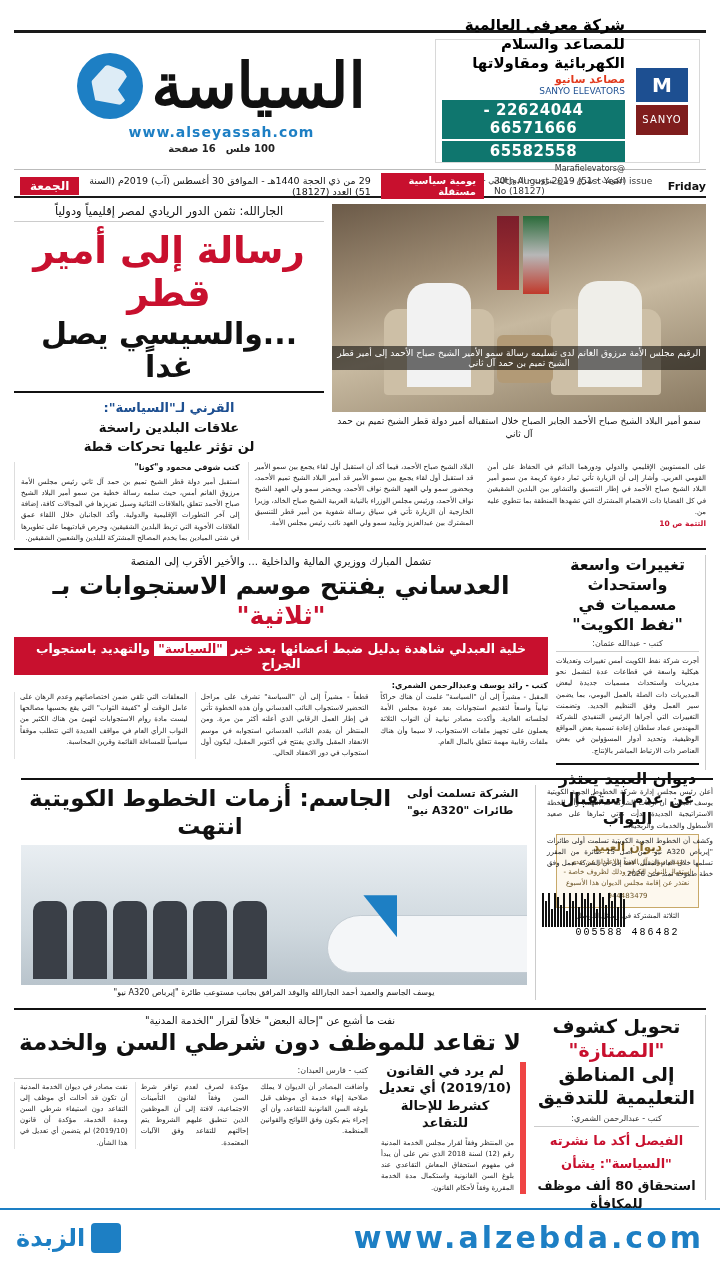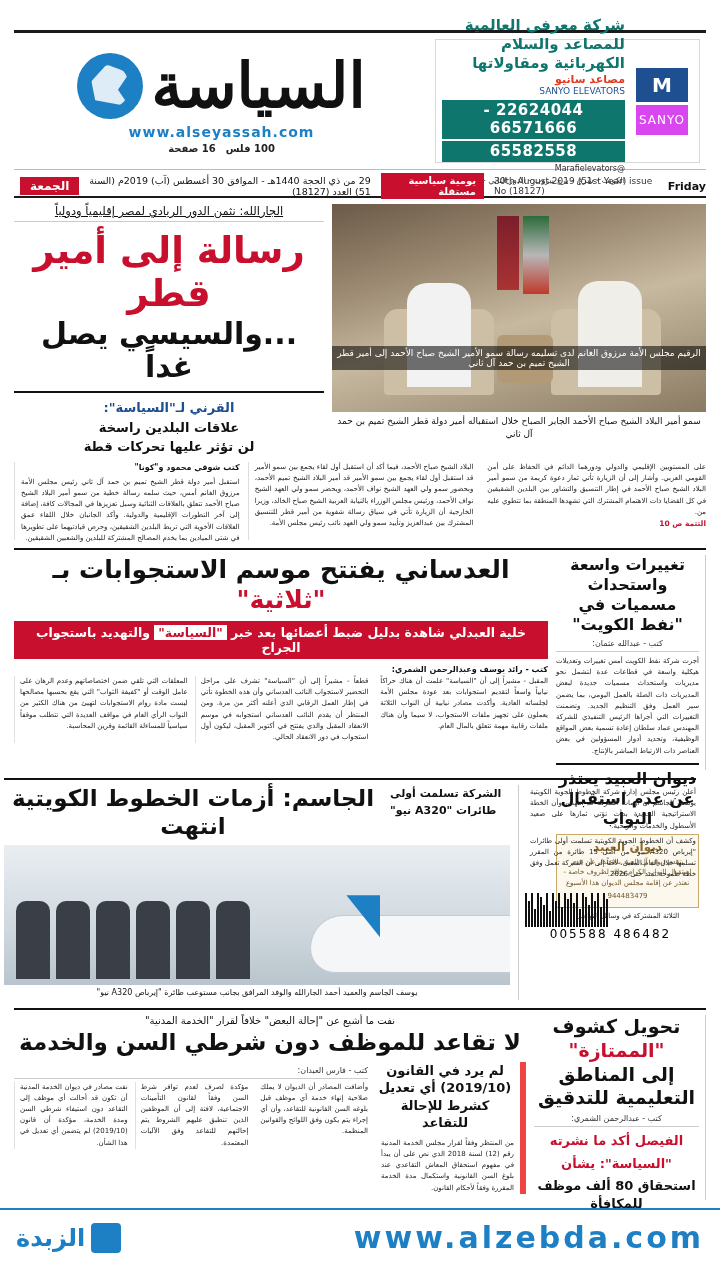--- a/index.html
+++ b/index.html
@@ -42,26 +42,26 @@
     width: 62px; height: 78px;
     display: flex; flex-direction: column; gap: 3px;
     align-items: center; justify-content: center;
   }
   .ad-logo .sq {
     width: 52px; height: 34px; background: #1d4f91;
     display: flex; align-items: center; justify-content: center;
     color: #fff; font-weight: bold; font-size: 20px;
   }
   .ad-logo .sq2 {
-    width: 52px; height: 30px; background: #d946ef;
+    width: 52px; height: 30px; background: #7f1d1d;
     display: flex; align-items: center; justify-content: center;
-    color: #fff; font-size: 12px; letter-spacing: 1px;
+    color: #fff; font-size: 10px; letter-spacing: 1px;
   }
   .ad-text { flex: 1; text-align: right; line-height: 1.25; }
-  .ad-text .l1 { color: #0f766e; font-size: 15px; font-weight: bold; }
+  .ad-text .l1 { color: #000000; font-size: 15px; font-weight: bold; }
   .ad-text .l2 { color: #e23a1e; font-size: 11px; font-weight: bold; letter-spacing: 1px; }
   .ad-text .l3 { color: #1d4f91; font-size: 9px; }
   .ad-phone {
     background: #0f766e; color: #fff; text-align: center;
     font-size: 15px; font-weight: bold; letter-spacing: 0.5px;
     padding: 1px 0; margin-top: 2px;
   }
   .ad-social { font-size: 8px; color: #333; text-align: right; margin-top: 2px; }
 
   .nameplate {
@@ -116,21 +116,21 @@
   .day-en { font-size: 11px; font-weight: bold; color: #111; direction: ltr; }
 
   
   .lead {
     position: absolute; left: 14px; top: 204px; width: 692px; height: 250px;
     display: flex; flex-direction: row-reverse; gap: 8px;
   }
   .lead-text { width: 310px; display: flex; flex-direction: column; }
   .kicker {
     font-size: 11.5px; color: #111; text-align: center;
-    border-bottom: 1px solid #ccc; padding-bottom: 3px; margin-bottom: 4px; text-decoration: underline;
+    border-bottom: 1px solid #ccc; padding-bottom: 3px; margin-bottom: 4px;
   }
   .headline-main {
     font-size: 37px; font-weight: bold; color: #c8102e; text-align: center;
     line-height: 1.15; margin: 4px 0 2px;
   }
   .headline-sub {
     font-size: 30px; font-weight: bold; color: #111; text-align: center;
     line-height: 1.1; margin-bottom: 8px;
   }
   .lead-quote {
@@ -190,38 +190,38 @@
   .side-body { font-size: 7px; line-height: 1.6; text-align: justify; color: #222; }
   .side-sep { border-top: 2px solid #111; margin: 6px 0 4px; }
   .ad-small {
     border: 1px solid #c8a96a; margin-top: 5px; padding: 5px;
     background: #fdf8ee; text-align: center;
   }
   .ad-small .t1 { font-size: 12px; color: #8a6d2f; font-weight: bold; }
   .ad-small .t2 { font-size: 7px; color: #6b5426; margin-top: 3px; line-height: 1.5; }
 
   
-  .feat2 { position: absolute; left: 4px; top: 778px; width: 692px; height: 222px;
+  .feat2 { position: absolute; left: 21px; top: 778px; width: 692px; height: 222px;
            display: flex; flex-direction: row-reverse; gap: 8px; border-top: 2px solid #111; padding-top: 5px; }
   .feat2-left { width: 178px; border-left: 1px solid #ccc; padding-left: 6px; }
   .feat2-main { flex: 1; }
   .f2-head { font-size: 23px; font-weight: bold; text-align: center; color: #111; line-height: 1.2; }
   .f2-sub { font-size: 11px; text-align: left; color: #111; line-height: 1.35; font-weight: bold; margin-top: 2px;}
   .f2-photo { width: 100%; height: 140px; margin-top: 5px;
     background: linear-gradient(180deg,#e9eef2 0%, #cfd8de 60%, #b9c4cc 100%); position: relative; overflow: hidden; }
   .f2-photo .plane { position:absolute; right: -10px; bottom: 12px; width: 210px; height: 58px; background:#f4f6f8; border-radius: 40px 10px 12px 30px; border: 1px solid #c3ccd3;}
   .f2-photo .tail { position:absolute; right: 130px; bottom: 48px; width: 56px; height: 42px; background:#1d7fc4; clip-path: polygon(100% 100%, 40% 0, 100% 0); }
   .f2-photo .p1,.f2-photo .p2,.f2-photo .p3,.f2-photo .p4,.f2-photo .p5,.f2-photo .p6 {
     position:absolute; bottom: 6px; width: 34px; height: 78px; background:#3a3f47; border-radius: 10px 10px 0 0; }
   .f2-photo .p1{left:12px}.f2-photo .p2{left:52px}.f2-photo .p3{left:92px}
   .f2-photo .p4{left:132px}.f2-photo .p5{left:172px}.f2-photo .p6{left:212px}
   .f2-cap { font-size: 8px; color: #111; text-align: center; padding-top: 3px; }
   .barcode { height: 40px; margin-top: 6px; display: flex; align-items: flex-end; gap: 1px; direction: ltr; }
   .barcode i { display:block; width: 2px; background:#111; }
-  .barcode-num { font-size: 12px; direction: ltr; text-align: center; letter-spacing: 2px; }
+  .barcode-num { font-size: 10px; direction: ltr; text-align: center; letter-spacing: 2px; font-family: Liberation Mono, monospace; }
 
   
   .bottom { position: absolute; left: 14px; top: 1008px; width: 692px; height: 192px;
             display: flex; flex-direction: row-reverse; gap: 8px; border-top: 2px solid #111; padding-top: 5px; }
   .bot-main { flex: 1; }
   .bot-side { width: 172px; border-right: 1px solid #ccc; padding-right: 6px; }
   .bot-kicker { font-size: 10px; text-align: center; color: #111; margin-bottom: 3px; }
   .bot-head { font-size: 23px; font-weight: bold; text-align: center; color: #111; line-height: 1.2; }
   .bot-byline { font-size: 8px; color: #333; margin: 4px 0 3px; border-bottom: 1px solid #ccc; padding-bottom: 3px; }
   .bot-cols { display: flex; flex-direction: row-reverse; gap: 7px; font-size: 7px; line-height: 1.6; text-align: justify; color: #222; }
@@ -324,20 +324,21 @@
       <div>البلاد الشيخ صباح الأحمد، فيما أكد أن استقبل أول لقاء يجمع بين سمو الأمير قد استقبل أول لقاء يجمع بين سمو الأمير قد أمير البلاد الشيخ تميم الأحمد، وبحضور سمو ولي العهد الشيخ نواف الأحمد، ويحضر سمو ولي العهد الشيخ نواف الأحمد، ورئيس مجلس الوزراء بالنيابة العربية الشيخ صباح الخالد، وزيرا الخارجية أن الزيارة تأتي في سياق رسالة شفوية من أمير قطر للتنسيق المشترك بين عبدالعزيز وتأييد سمو ولي العهد نائب رئيس مجلس الأمة.</div>
     </div>
     <div class="col">
       <div>على المستويين الإقليمي والدولي ودورهما الدائم في الحفاظ على أمن القومي العربي. وأشار إلى أن الزيارة تأتي ثمار دعوة كريمة من سمو أمير البلاد الشيخ صباح الأحمد في إطار التنسيق والتشاور بين البلدين الشقيقين في كل القضايا ذات الاهتمام المشترك التي تشهدها المنطقة بما تتطوي عليه من.</div>
       <div class="contd">التتمة ص 10</div>
     </div>
   </div>
 
   <div class="midband">
     <div class="mid-main">
+      <div class="mid-kicker">تشمل المبارك ووزيري المالية والداخلية ... والأخير الأقرب إلى المنصة</div>
       <div class="mid-headline">
         <span>العدساني يفتتح موسم الاستجوابات بـ</span>
         <span class="hl">"ثلاثية"</span>
       </div>
       <div class="redbar">
         <span>خلية العبدلي شاهدة بدليل ضبط أعضائها بعد خبر</span>
         <span class="wname">"السياسة"</span>
         <span>والتهديد باستجواب الجراح</span>
       </div>
       <div class="byline">كتب - رائد يوسف وعبدالرحمن الشمري:</div>

